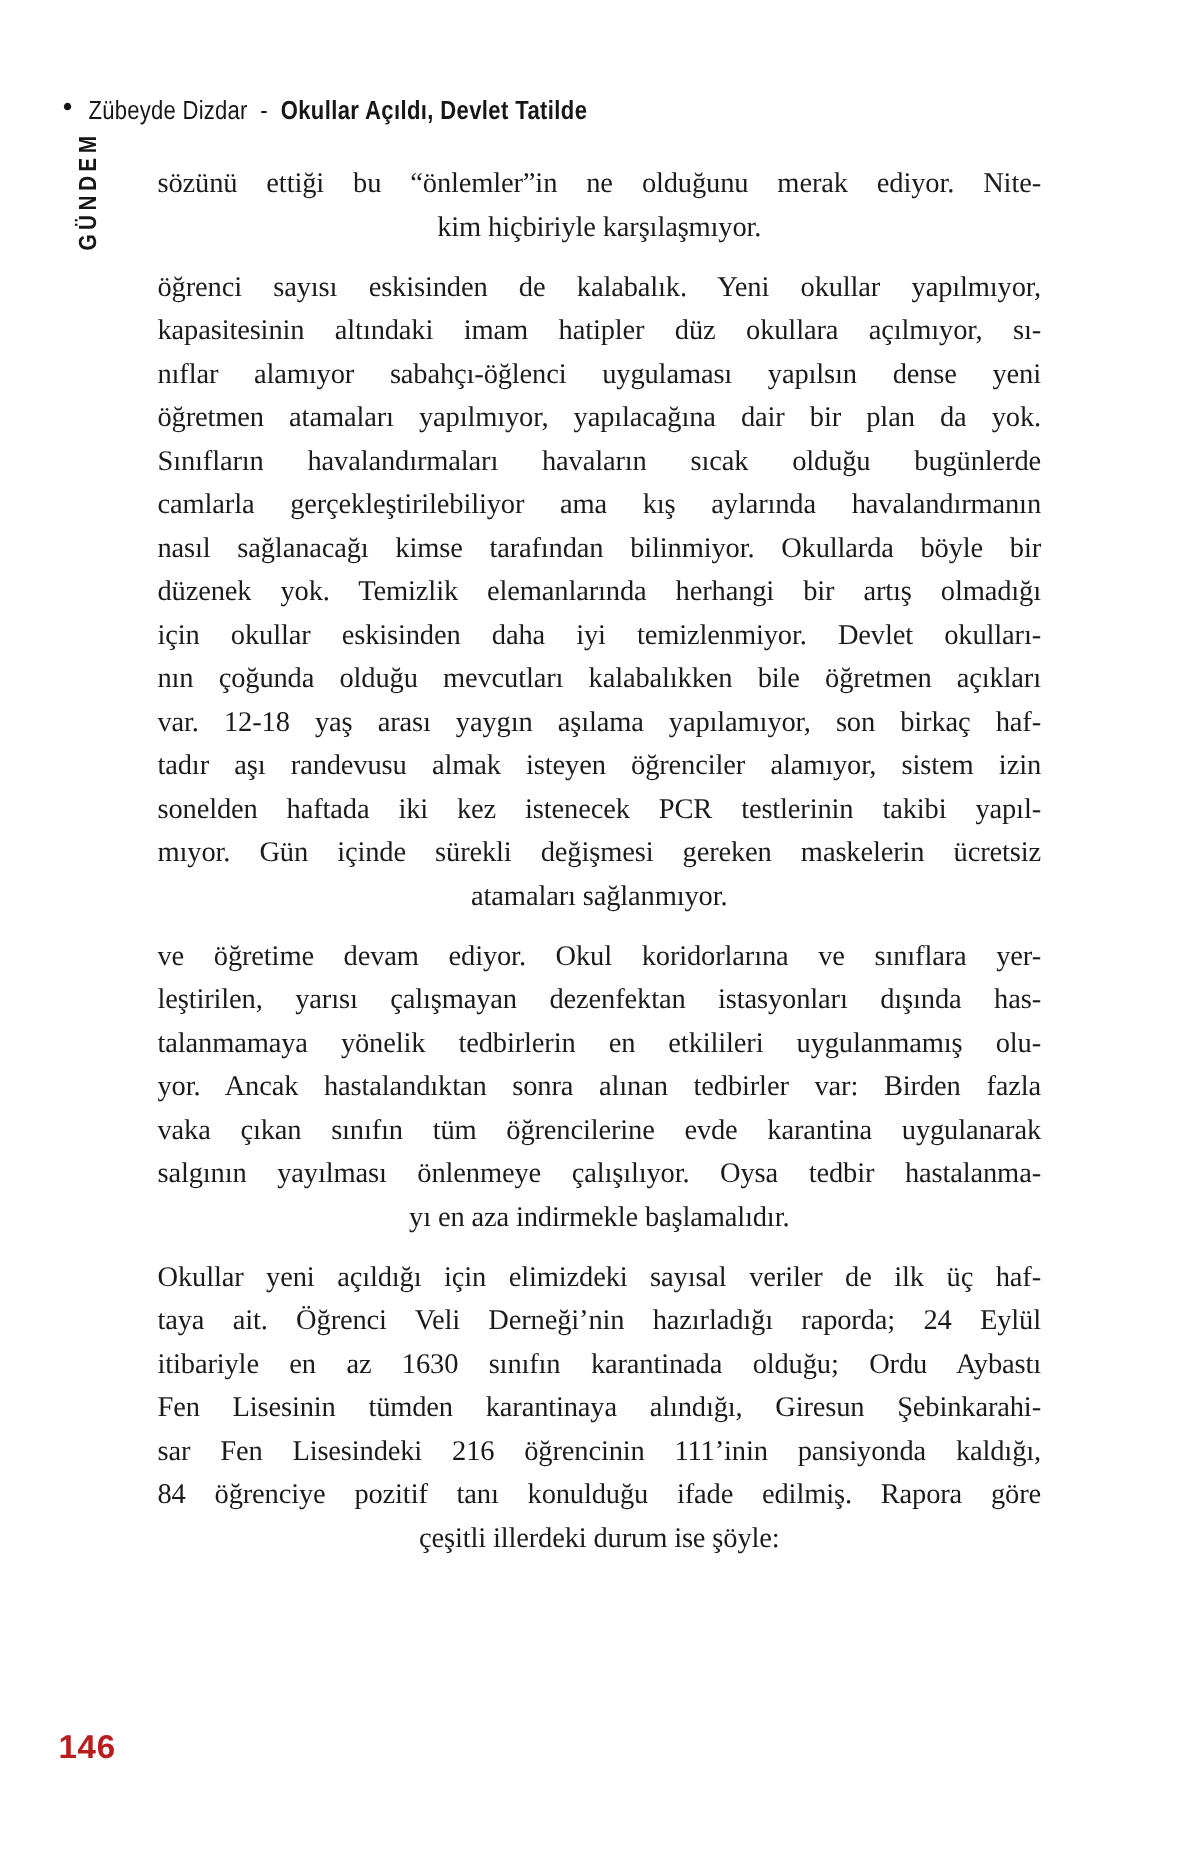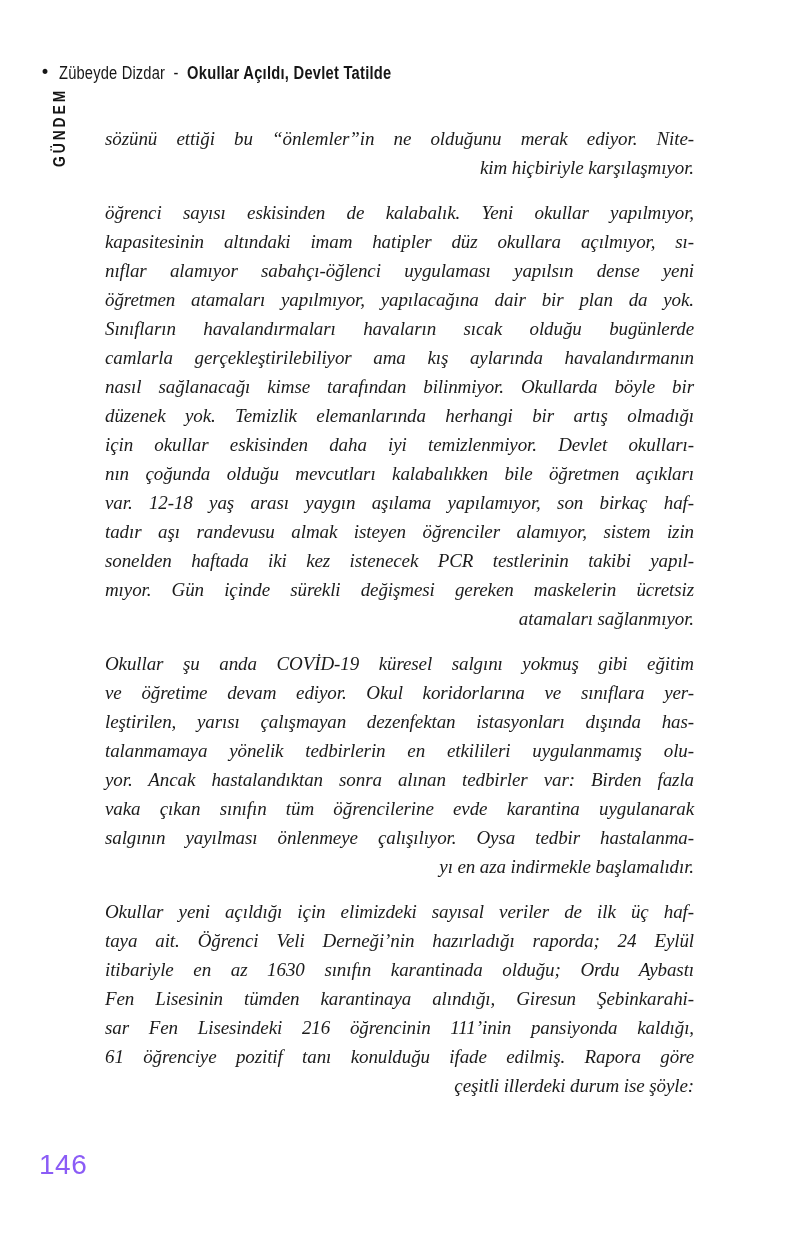--- a/index.html
+++ b/index.html
@@ -66,42 +66,42 @@
   .body-text {
     position: absolute;
     left: 105px;
     top: 108px;
     width: 589px;
     font-size: 19px;
     line-height: 29px;
     letter-spacing: -0.1px;
     color: #1b1b1b;
   }
-  .para { margin: 16px 0 11px 0; font-style: italic; }
+  .para { margin: 0 0 11px 0; }
   .para:last-child { margin-bottom: 0; }
   .line {
     text-align: justify;
     text-align-last: justify;
     white-space: normal;
   }
   .line.last {
-    text-align: right;
+    text-align: center;
     text-align-last: auto;
   }
 
   
   .page-number {
     position: absolute;
     left: 39px;
     top: 1152px;
     font-family: "Liberation Sans", sans-serif;
-    font-weight: 400;
-    font-size: 28px;
+    font-weight: 700;
+    font-size: 22px;
     letter-spacing: 0.5px;
-    color: #8b5cf6;
+    color: #b91c1c;
     line-height: 26px;
   }
 </style>
 </head>
 <body>
 
 <div class="page">
 
   <div class="running-header">
     <span class="bullet">•</span>
@@ -130,35 +130,34 @@
         <div class="line">düzenek yok. Temizlik elemanlarında herhangi bir artış olmadığı</div>
         <div class="line">için okullar eskisinden daha iyi temizlenmiyor. Devlet okulları-</div>
         <div class="line">nın çoğunda olduğu mevcutları kalabalıkken bile öğretmen açıkları</div>
         <div class="line">var. 12-18 yaş arası yaygın aşılama yapılamıyor, son birkaç haf-</div>
         <div class="line">tadır aşı randevusu almak isteyen öğrenciler alamıyor, sistem izin</div>
         <div class="line">sonelden haftada iki kez istenecek PCR testlerinin takibi yapıl-</div>
         <div class="line">mıyor. Gün içinde sürekli değişmesi gereken maskelerin ücretsiz</div>
         <div class="line last">atamaları sağlanmıyor.</div>
       </div>
       <div class="para">
-        <div class="line">Okullar şu anda COVİD-19 küresel salgını yokmuş gibi eğitim</div>
         <div class="line">ve öğretime devam ediyor. Okul koridorlarına ve sınıflara yer-</div>
         <div class="line">leştirilen, yarısı çalışmayan dezenfektan istasyonları dışında has-</div>
         <div class="line">talanmamaya yönelik tedbirlerin en etkilileri uygulanmamış olu-</div>
         <div class="line">yor. Ancak hastalandıktan sonra alınan tedbirler var: Birden fazla</div>
         <div class="line">vaka çıkan sınıfın tüm öğrencilerine evde karantina uygulanarak</div>
         <div class="line">salgının yayılması önlenmeye çalışılıyor. Oysa tedbir hastalanma-</div>
         <div class="line last">yı en aza indirmekle başlamalıdır.</div>
       </div>
       <div class="para">
         <div class="line">Okullar yeni açıldığı için elimizdeki sayısal veriler de ilk üç haf-</div>
         <div class="line">taya ait. Öğrenci Veli Derneği’nin hazırladığı raporda; 24 Eylül</div>
         <div class="line">itibariyle en az 1630 sınıfın karantinada olduğu; Ordu Aybastı</div>
         <div class="line">Fen Lisesinin tümden karantinaya alındığı, Giresun Şebinkarahi-</div>
         <div class="line">sar Fen Lisesindeki 216 öğrencinin 111’inin pansiyonda kaldığı,</div>
-        <div class="line">61 öğrenciye pozitif tanı konulduğu ifade edilmiş. Rapora göre</div>
+        <div class="line">84 öğrenciye pozitif tanı konulduğu ifade edilmiş. Rapora göre</div>
         <div class="line last">çeşitli illerdeki durum ise şöyle:</div>
       </div>
     </div>
 
   <div class="page-number">146</div>
 
 </div>
 
 </body></html>

